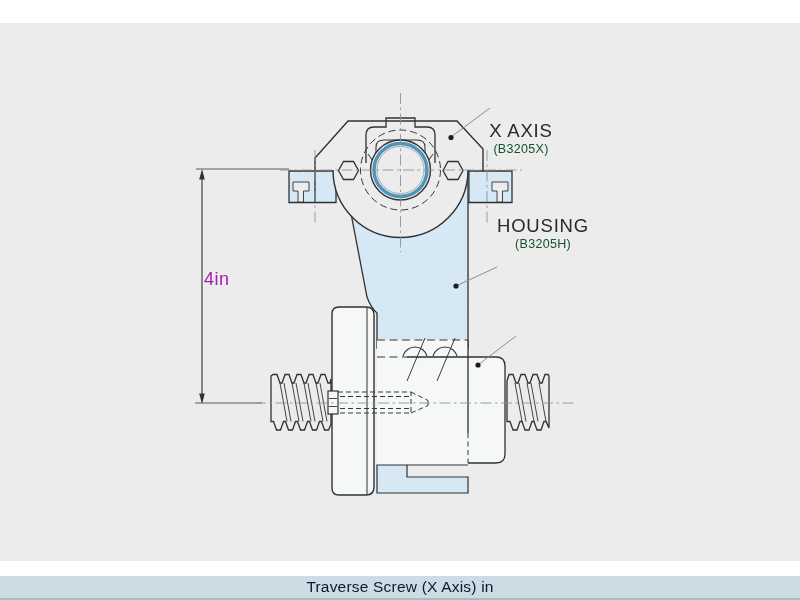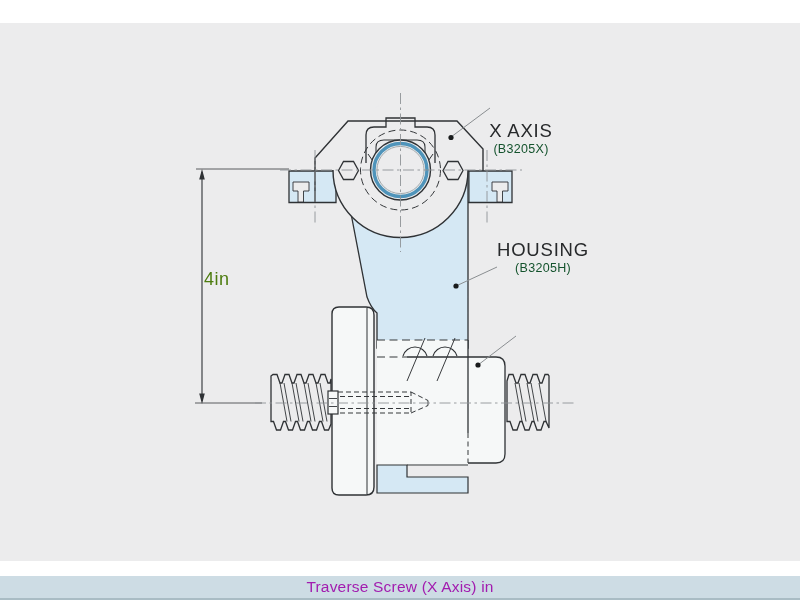--- a/index.html
+++ b/index.html
@@ -3,24 +3,24 @@
 <meta charset="utf-8">
 <style>
   html,body{margin:0;padding:0;background:#ffffff;}
   #stage{position:relative;width:800px;height:600px;overflow:hidden;
          font-family:"Liberation Sans","DejaVu Sans",sans-serif;background:#ffffff;}
   #canvas{position:absolute;left:0;top:23px;width:800px;height:538px;background:#ececed;}
   #drawing-svg{position:absolute;left:0;top:0;width:800px;height:600px;}
   .callout{position:absolute;text-align:center;color:#27292b;}
   .callout .title{display:block;font-size:18.5px;font-weight:500;letter-spacing:.8px;line-height:20px;}
   .callout .code{display:block;font-size:12.5px;font-weight:400;letter-spacing:.3px;line-height:16px;color:#14532d;}
-  #dim-label{position:absolute;left:204px;top:269px;font-size:18px;letter-spacing:.5px;color:#4d7c0f;}
+  #dim-label{position:absolute;left:204px;top:269px;font-size:18px;letter-spacing:.5px;color:#a21caf;}
   #caption-bar{position:absolute;left:0;top:576px;width:800px;height:22px;background:#cddce4;
                border-bottom:2px solid #a9bcc4;display:flex;align-items:center;justify-content:center;}
-  #caption-text{font-size:15.5px;color:#a21caf;letter-spacing:.2px;}
+  #caption-text{font-size:15.5px;color:#0f172a;letter-spacing:.2px;}
 </style>
 </head>
 <body>
 
 <div id="stage">
   <div id="canvas"></div>
 
   <svg id="drawing-svg" viewBox="0 0 800 600">
 
     <g stroke="#4a4d4f" stroke-width="0.9" fill="none">
@@ -119,21 +119,21 @@
       <circle cx="456" cy="286" r="2.6" fill="#191b1c" stroke="none"></circle>
       <line x1="516" y1="336" x2="478" y2="365"></line>
       <circle cx="478" cy="365" r="2.6" fill="#191b1c" stroke="none"></circle>
     </g>
   </svg>
 
   <div class="callout" style="left:471px;top:85px;width:100px;margin-top:36px;">
     <span class="title">X AXIS</span>
     <span class="code">(B3205X)</span>
   </div>
-  <div class="callout" style="left:493px;top:240px;width:100px;">
+  <div class="callout" style="left:493px;top:216px;width:100px;">
     <span class="title">HOUSING</span>
     <span class="code">(B3205H)</span>
   </div>
   <div id="dim-label">4in</div>
 
   <div id="caption-bar">
     <span id="caption-text">Traverse Screw  (X Axis) in</span>
   </div>
 </div>
 

